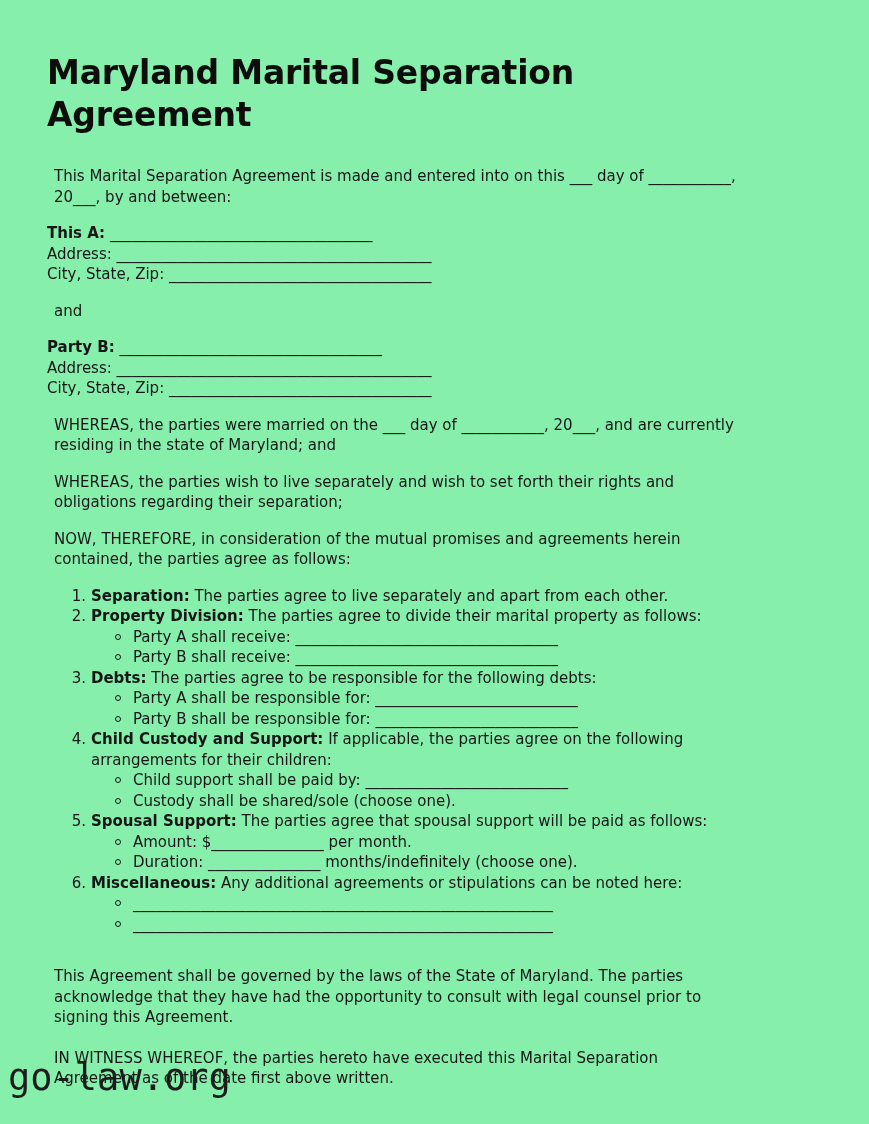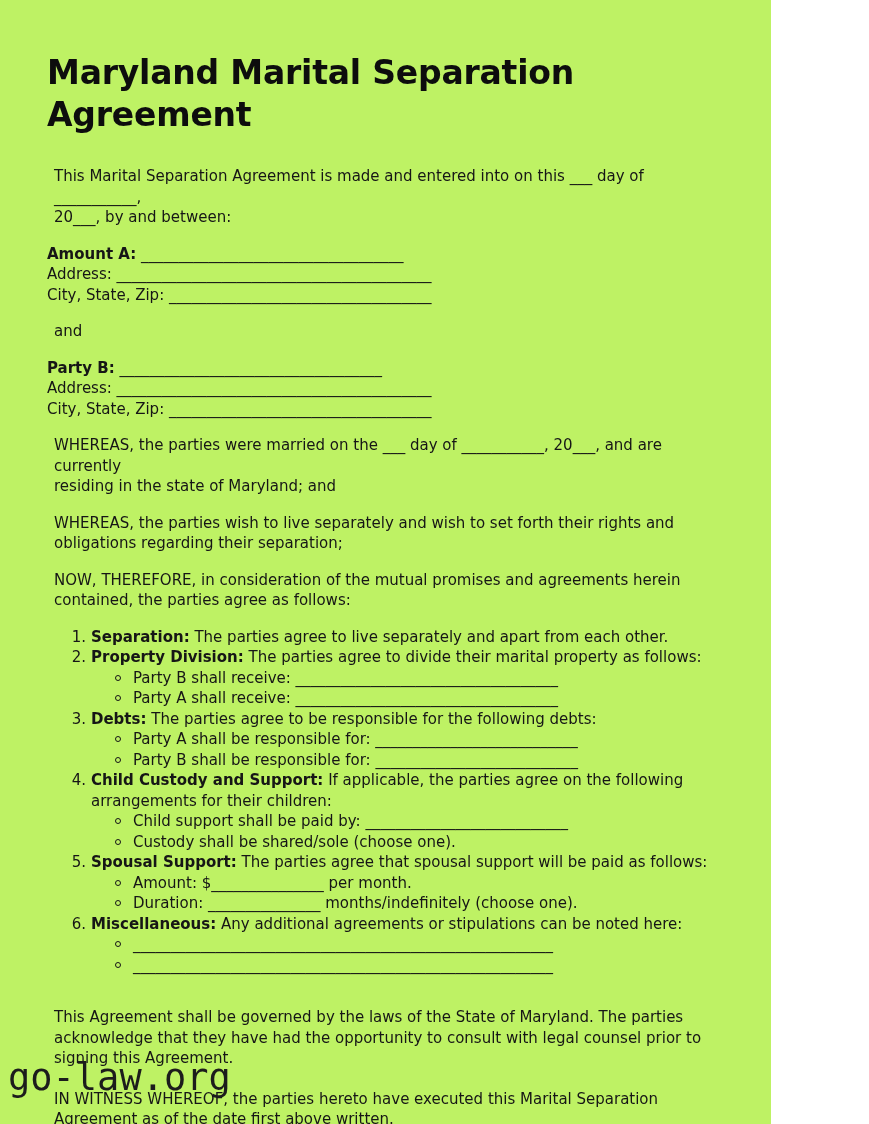--- a/index.html
+++ b/index.html
@@ -1,19 +1,19 @@
 <!DOCTYPE html>
 <html><head>
 <meta charset="utf-8">
 <style>
   html,body{margin:0;padding:0;background:#ffffff;}
   .page{
     position:relative;
-    width:771px;height:1124px;
-    background:#bef264;
+    width:869px;height:1124px;
+    background:#86efac;
     box-sizing:border-box;
     padding:52px 47px 14px 47px;
     font-family:"DejaVu Sans",sans-serif;
     font-size:15px;
     line-height:20.5px;
     color:#161616;
     overflow:hidden;
   }
   h1.title{
     font-size:33px;
@@ -57,21 +57,21 @@
 
 <div class="page">
 
   <h1 class="title">Maryland Marital Separation
 Agreement</h1>
 
   <p>This Marital Separation Agreement is made and entered into on this ___ day of ___________,
 20___, by and between:</p>
 
   <div class="party">
-    <div class="line"><b>Amount A:</b> <span>___________________________________</span></div>
+    <div class="line"><b>This A:</b> <span>___________________________________</span></div>
     <div class="line"><span>Address:</span> <span>__________________________________________</span></div>
     <div class="line"><span>City, State, Zip:</span> <span>___________________________________</span></div>
   </div>
 
   <p>and</p>
 
   <div class="party">
     <div class="line"><b>Party B:</b> <span>___________________________________</span></div>
     <div class="line"><span>Address:</span> <span>__________________________________________</span></div>
     <div class="line"><span>City, State, Zip:</span> <span>___________________________________</span></div>
@@ -88,22 +88,22 @@
 
   <ol class="items">
 
     <li>
       <span class="num">1.</span><b>Separation:</b> <span class="txt">The parties agree to live separately and apart from each other.</span>
     </li>
 
     <li>
       <span class="num">2.</span><b>Property Division:</b> <span class="txt">The parties agree to divide their marital property as follows:</span>
       <ul class="subs">
+        <li><span class="bullet"></span><span class="txt">Party A shall receive: ___________________________________</span></li>
         <li><span class="bullet"></span><span class="txt">Party B shall receive: ___________________________________</span></li>
-        <li><span class="bullet"></span><span class="txt">Party A shall receive: ___________________________________</span></li>
       </ul>
     </li>
 
     <li>
       <span class="num">3.</span><b>Debts:</b> <span class="txt">The parties agree to be responsible for the following debts:</span>
       <ul class="subs">
         <li><span class="bullet"></span><span class="txt">Party A shall be responsible for: ___________________________</span></li>
         <li><span class="bullet"></span><span class="txt">Party B shall be responsible for: ___________________________</span></li>
       </ul>
     </li>

